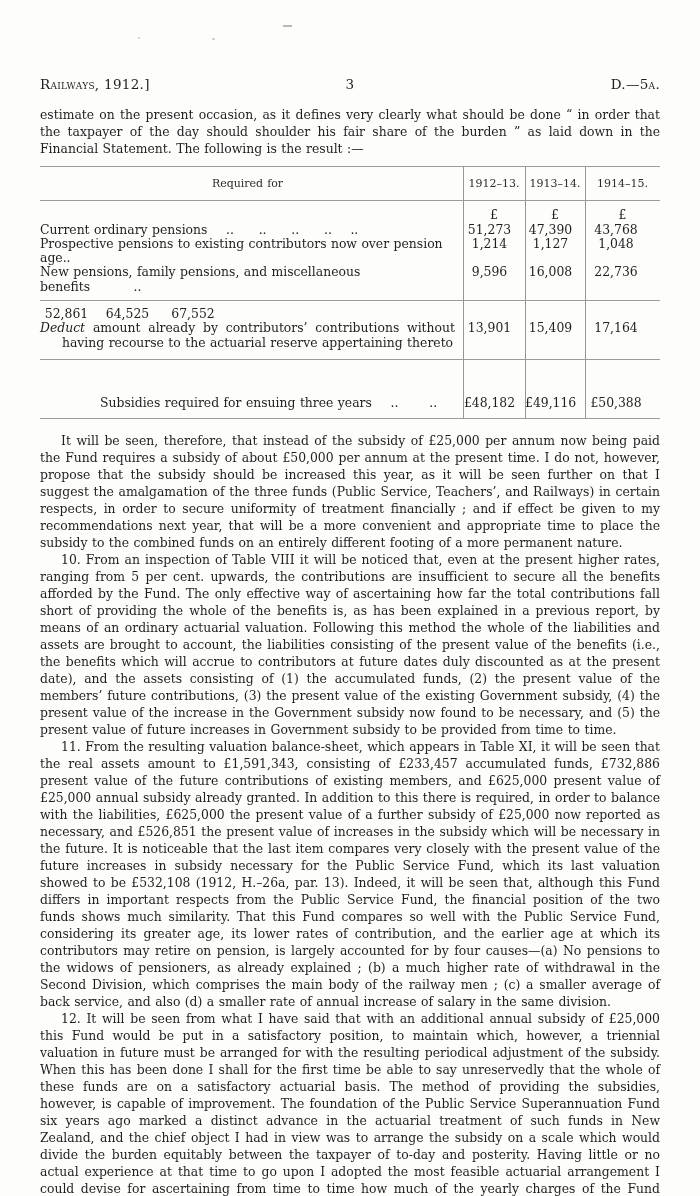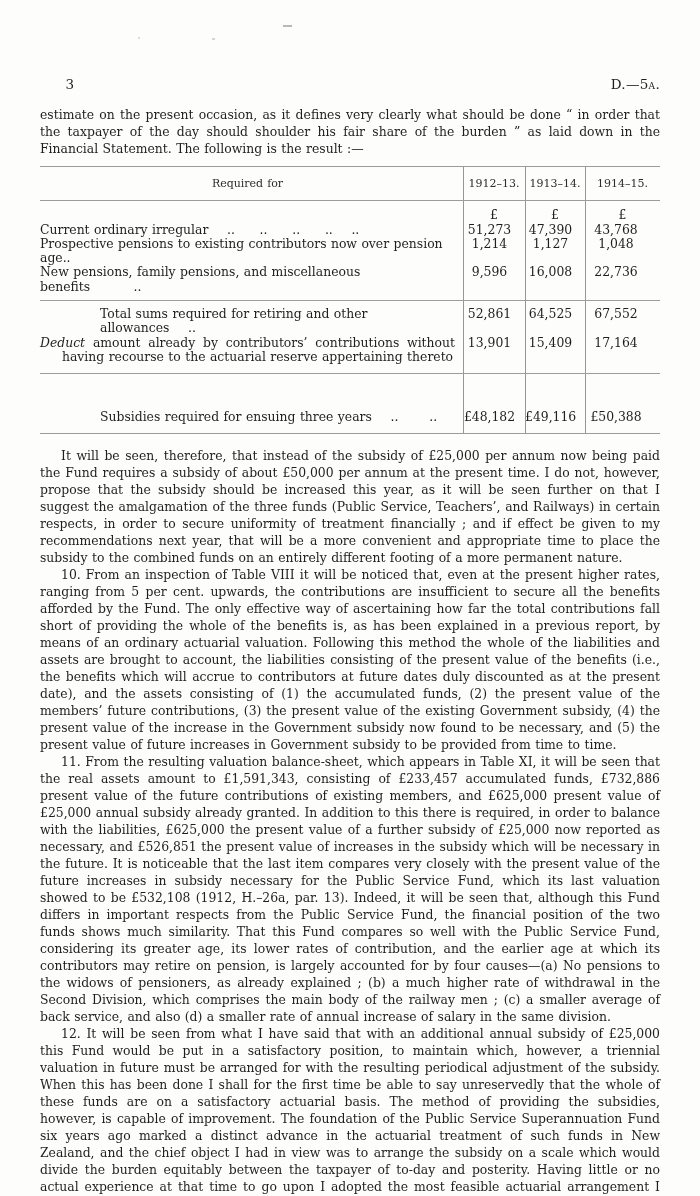--- a/index.html
+++ b/index.html
@@ -75,20 +75,21 @@
 </head>
 <body>
 
 <div class="page">
 
   <div class="speck sp1"></div>
   <div class="speck sp2"></div>
   <div class="speck sp3"></div>
 
   <div class="running-head">
+    <span class="rh-left">Railways, 1912.]</span>
     <span class="rh-center">3</span>
     <span class="rh-right">D.—5a.</span>
   </div>
 
   <p class="par no-indent intro">estimate on the present occasion, as it defines very clearly what should be done “ in order  that  the taxpayer of the day should shoulder his fair share of the burden ” as laid down in the Financial Statement.   The following is the result :—</p>
 
   <div class="fin-table">
     <div class="vline vl1"></div>
     <div class="vline vl2"></div>
     <div class="vline vl3"></div>
@@ -105,21 +106,21 @@
     <div class="hrule"></div>
 
     <div class="sec1">
       <div class="t-row sym-row">
         <div class="cell-label"></div>
         <div class="cell-v v1">£</div>
         <div class="cell-v v2">£</div>
         <div class="cell-v v3">£</div>
       </div>
       <div class="t-row">
-        <div class="cell-label">Current ordinary irregular  ..  ..  ..  ..  ..</div>
+        <div class="cell-label">Current ordinary pensions  ..  ..  ..  ..  ..</div>
         <div class="cell-v v1">51,273</div>
         <div class="cell-v v2">47,390</div>
         <div class="cell-v v3">43,768</div>
       </div>
       <div class="t-row">
         <div class="cell-label">Prospective pensions to existing contributors now over pension age..</div>
         <div class="cell-v v1">1,214</div>
         <div class="cell-v v2">1,127</div>
         <div class="cell-v v3">1,048</div>
       </div>
@@ -128,21 +129,20 @@
         <div class="cell-v v1">9,596</div>
         <div class="cell-v v2">16,008</div>
         <div class="cell-v v3">22,736</div>
       </div>
     </div>
 
     <div class="hrule"></div>
 
     <div class="sec2">
       <div class="t-row">
-        <div class="cell-label lbl-indent">Total sums required for retiring and other allowances  ..</div>
         <div class="cell-v v1">52,861</div>
         <div class="cell-v v2">64,525</div>
         <div class="cell-v v3">67,552</div>
       </div>
       <div class="t-row">
         <div class="cell-label deduct-label"><span class="ital">Deduct</span><span> amount already by contributors’ contributions without having recourse to the actuarial reserve appertaining thereto</span></div>
         <div class="cell-v v1">13,901</div>
         <div class="cell-v v2">15,409</div>
         <div class="cell-v v3">17,164</div>
       </div>

